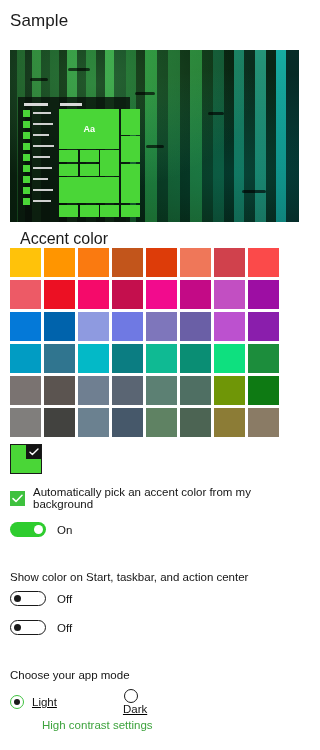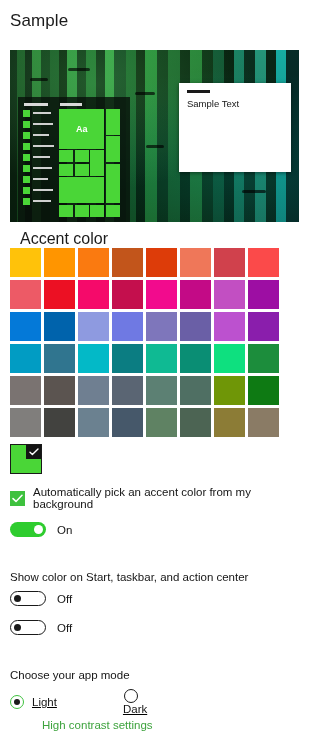--- a/index.html
+++ b/index.html
@@ -139,21 +139,21 @@
   .app-bar {
     height: 2px;
     background: #cfcfcf;
     margin-left: 3px;
     flex: none;
   }
   .tiles {
     position: absolute;
     left: 41px;
     top: 12px;
-    width: 61px;
+    width: 81px;
     height: 108px;
     display: grid;
     grid-template-columns: repeat(4, 1fr);
     grid-template-rows: repeat(8, 1fr);
     gap: 1.2px;
   }
   .tile {
     background: #4ad637;
   }
   .tile-aa {
@@ -433,24 +433,20 @@
       <div class="tile" style="grid-area: 4 / 3 / span 2 / span 1; background: rgb(74, 214, 55);"></div>
       <div class="tile" style="grid-area: 6 / 1 / span 2 / span 3; background: rgb(74, 214, 55);"></div>
       <div class="tile" style="grid-area: 5 / 4 / span 3 / span 1; background: rgb(74, 214, 55);"></div>
       <div class="tile" style="grid-area: 8 / 1 / span 1 / span 1; background: rgb(74, 214, 55);"></div>
       <div class="tile" style="grid-area: 8 / 2 / span 1 / span 1; background: rgb(74, 214, 55);"></div>
       <div class="tile" style="grid-area: 8 / 3 / span 1 / span 1; background: rgb(74, 214, 55);"></div>
       <div class="tile" style="grid-area: 8 / 4 / span 1 / span 1; background: rgb(74, 214, 55);"></div>
     </div>
   </div>
 
-  <div class="sample-window">
-    <div class="sample-title-bar"></div>
-    <div class="sample-text">Sample Text</div>
-  </div>
 </div>
 
 <div class="section-label" style="position:absolute; left:10px; top:230px;">Accent color</div>
 
 <div class="swatch-grid">
     <div class="swatch" style="background: rgb(255, 194, 10);"></div>
     <div class="swatch" style="background: rgb(255, 149, 0);"></div>
     <div class="swatch" style="background: rgb(250, 122, 16);"></div>
     <div class="swatch" style="background: rgb(194, 85, 27);"></div>
     <div class="swatch" style="background: rgb(221, 60, 9);"></div>

